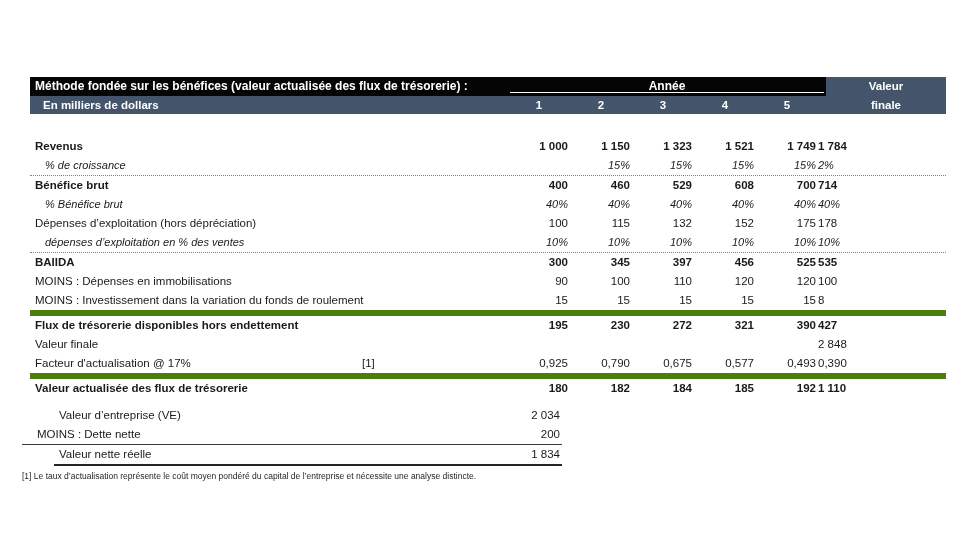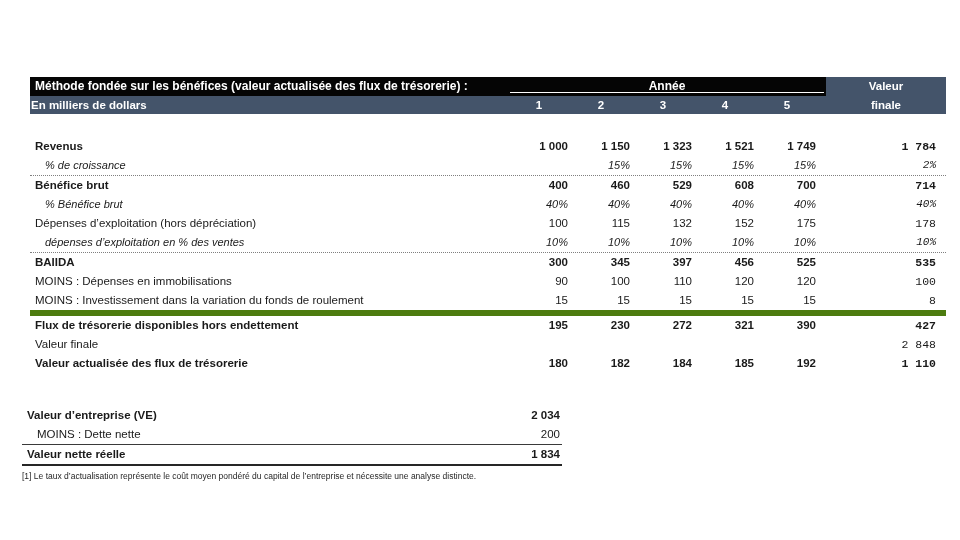--- a/index.html
+++ b/index.html
@@ -10,46 +10,46 @@
   }
   .fin-table{position:absolute;left:30px;top:77px;width:916px;}
   
   .thead{position:relative;}
   .th-row1{display:flex;height:19px;background:#050505;}
   .th-title{flex:1;color:#fff;font-weight:bold;font-size:12px;line-height:19px;padding-left:5px;white-space:nowrap;}
   .th-annee{width:318px;position:relative;color:#fff;font-weight:bold;font-size:12px;line-height:18px;text-align:center;}
   .annee-underline{position:absolute;left:2px;right:2px;bottom:3px;height:1px;background:#fff;}
   .th-r1-spacer{width:120px;}
   .th-row2{display:flex;height:18px;background:#44546A;}
-  .th-units{width:478px;box-sizing:border-box;color:#fff;font-weight:bold;font-size:11.5px;line-height:18px;padding-left:1px;white-space:nowrap;}
+  .th-units{width:478px;box-sizing:border-box;color:#fff;font-weight:bold;font-size:11.5px;line-height:18px;padding-left:13px;white-space:nowrap;}
   .th-year{width:62px;color:#fff;font-weight:bold;font-size:11.5px;line-height:18px;text-align:center;}
   .th-vf{
     position:absolute;top:0;right:0;width:120px;height:37px;background:#44546A;
     color:#fff;font-weight:bold;font-size:11.5px;text-align:center;
   }
   .th-vf div{line-height:18.5px;}
   
   .tbody{padding-top:23px;}
   .row{display:flex;height:19px;line-height:19px;font-size:11.5px;}
   .c-label{width:330px;box-sizing:border-box;padding-left:5px;white-space:nowrap;overflow:visible;}
   .c-ref{width:148px;box-sizing:border-box;padding-left:2px;white-space:nowrap;}
   .c-val{width:62px;box-sizing:border-box;text-align:right;padding-right:2px;white-space:nowrap;}
-  .c-final{width:128px;box-sizing:border-box;text-align:right;padding-right:10px;white-space:nowrap;font-family:Liberation Mono, monospace;}
+  .c-final{width:128px;box-sizing:border-box;padding-right:10px;white-space:nowrap;}
   .row.bold{font-weight:bold;}
   .row.italic{font-style:italic;font-size:11px;}
   .row.italic .c-label{padding-left:15px;}
   .row.b-dotted{border-bottom:1px dotted #7f7f7f;}
   .row.b-solid{border-bottom:6px solid #4d7c0f;}
   
   .summary{position:absolute;left:22px;top:406px;width:540px;}
   .s-row{display:flex;height:19px;line-height:19px;font-size:11.5px;}
   .s-label{flex:1;box-sizing:border-box;padding-left:5px;white-space:nowrap;}
   .s-label.indent{padding-left:15px;}
   .s-value{width:62px;text-align:right;padding-right:2px;box-sizing:border-box;white-space:nowrap;}
-  .s-row.bold{font-weight:bold;}
+  .s-row.bold{font-weight:normal;margin-left:32px;}
   .s-row.b-mid{border-bottom:1.5px solid #3a3a3a;}
   .s-row.b-heavy{border-bottom:2.5px solid #262626;}
   
   .footnote{position:absolute;left:22px;top:471px;font-size:8.5px;color:#262626;white-space:nowrap;}
 </style>
 </head>
 <body>
 
 <div class="canvas">
   <div class="fin-table">
@@ -193,20 +193,30 @@
         <div class="c-label">Valeur finale</div>
         <div class="c-ref"></div>
         <div class="c-val"></div>
         <div class="c-val"></div>
         <div class="c-val"></div>
         <div class="c-val"></div>
         <div class="c-val"></div>
         <div class="c-final">2 848</div>
       </div>
 
+      <div class="row b-solid">
+        <div class="c-label">Facteur d'actualisation @ 17%</div>
+        <div class="c-ref">[1]</div>
+        <div class="c-val">0,925</div>
+        <div class="c-val">0,790</div>
+        <div class="c-val">0,675</div>
+        <div class="c-val">0,577</div>
+        <div class="c-val">0,493</div>
+        <div class="c-final">0,390</div>
+      </div>
 
       <div class="row bold">
         <div class="c-label">Valeur actualisée des flux de trésorerie</div>
         <div class="c-ref"></div>
         <div class="c-val">180</div>
         <div class="c-val">182</div>
         <div class="c-val">184</div>
         <div class="c-val">185</div>
         <div class="c-val">192</div>
         <div class="c-final">1 110</div>

